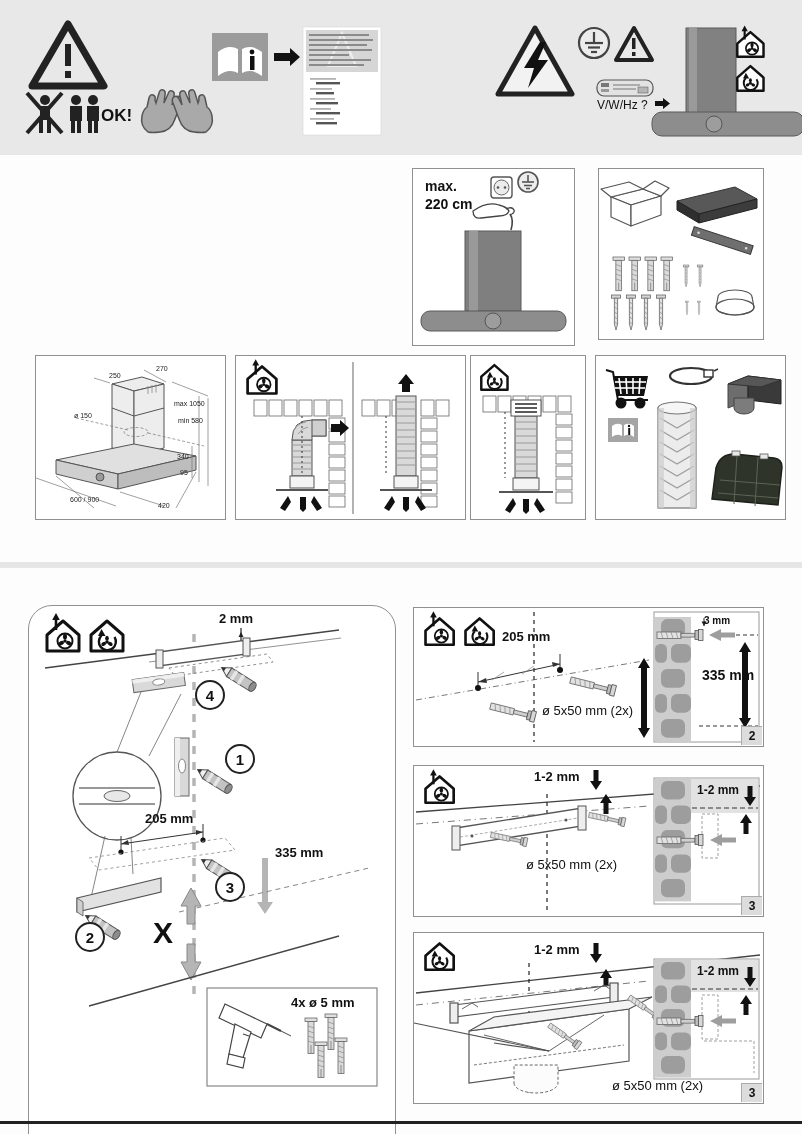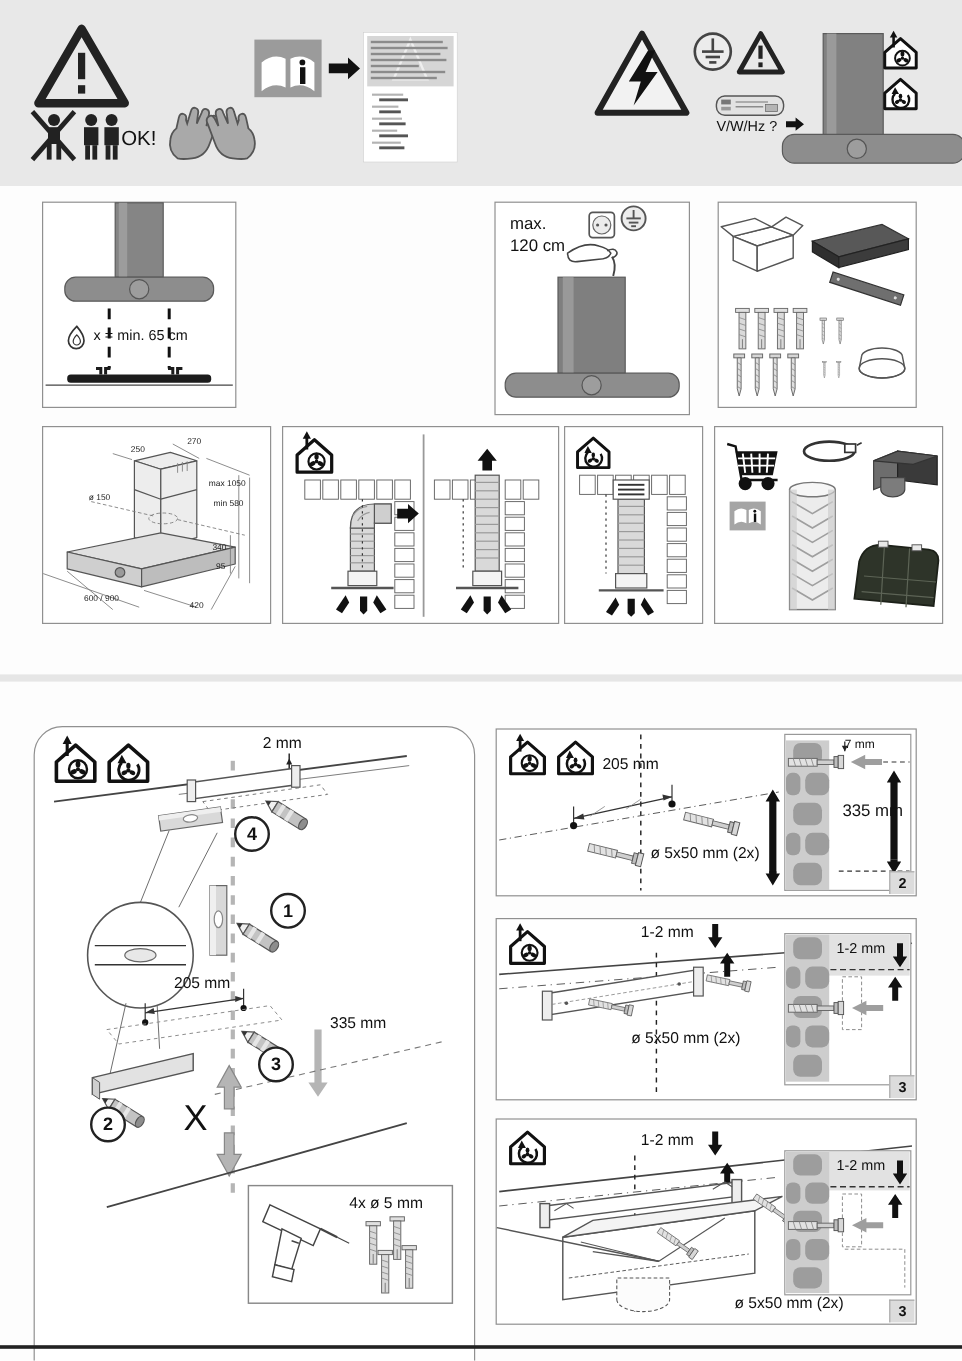--- a/index.html
+++ b/index.html
@@ -2,21 +2,21 @@
 <html><head>
 <meta charset="utf-8">
 <style>
   html,body{margin:0;padding:0;background:#fff;}
   .page{position:relative;width:802px;height:1134px;background:#fdfdfd;overflow:hidden;
         font-family:"Liberation Sans",sans-serif;color:#111;}
   .band{position:absolute;left:0;top:0;width:802px;height:155px;background:#e8e8e8;}
   .divider{position:absolute;left:0;top:562px;width:802px;height:6px;background:#e6e6e6;}
   .footline{position:absolute;left:0;top:1121px;width:802px;height:3px;background:#222;}
   .panel{position:absolute;background:#fff;border:1px solid #909090;box-sizing:border-box;}
-  .lbl{position:absolute;font-weight:normal;color:#111;white-space:nowrap;line-height:1;}
+  .lbl{position:absolute;font-weight:bold;color:#111;white-space:nowrap;line-height:1;}
   .tiny{position:absolute;font-size:7px;font-weight:normal;color:#222;white-space:nowrap;line-height:1;}
   .badge{position:absolute;right:1px;bottom:1px;width:20px;height:18px;background:#dcdcdc;
          border-left:1px solid #aaa;border-top:1px solid #aaa;display:flex;align-items:center;
          justify-content:center;font-weight:bold;font-size:12px;}
   .circnum{position:absolute;width:26px;height:26px;border:2px solid #222;border-radius:50%;
            background:#fff;display:flex;align-items:center;justify-content:center;
            font-weight:bold;font-size:15px;}
   svg{position:absolute;overflow:visible;}
 </style>
 </head>
@@ -212,41 +212,20 @@
       <rect x="652" y="112" width="152" height="24" rx="10" fill="#8d8d8d" stroke="#5a5a5a"></rect>
       <circle cx="714" cy="124" r="8" fill="#9d9d9d" stroke="#555"></circle>
     </g>
     <use href="#houseB" transform="translate(734,28) scale(0.82)"></use>
     <use href="#houseC" transform="translate(734,62) scale(0.82)"></use>
   </svg>
   <div class="lbl" style="left:101px;top:107px;font-size:17px;">OK!</div>
   <div class="lbl" style="left:597px;top:99px;font-size:12px;font-weight:normal;">V/W/Hz ?</div>
 </div>
 
-<div class="panel" style="left:35px;top:168px;width:162px;height:172px;">
-  <svg width="160" height="170">
-    <rect x="60" y="0" width="40" height="62" fill="#858585" stroke="#5a5a5a"></rect>
-    <rect x="63" y="0" width="7" height="62" fill="#9c9c9c"></rect>
-    <rect x="18" y="62" width="124" height="20" rx="9" fill="#8d8d8d" stroke="#5a5a5a"></rect>
-    <circle cx="80" cy="72" r="8" fill="#9d9d9d" stroke="#555"></circle>
-    <line x1="55" y1="88" x2="55" y2="138" stroke="#111" stroke-width="2.5" stroke-dasharray="9 7"></line>
-    <line x1="105" y1="88" x2="105" y2="138" stroke="#111" stroke-width="2.5" stroke-dasharray="9 7"></line>
-    <g>
-      <path d="M28 103 q6 7 6 12 a6.5 6.5 0 0 1 -13 0 q0 -5 7 -12z" fill="#fff" stroke="#333" stroke-width="1.4"></path>
-      <path d="M28 110 q3 3 3 5.5 a3 3 0 0 1 -6 0 q0 -2.5 3 -5.5z" fill="none" stroke="#333" stroke-width="1"></path>
-    </g>
-    <g>
-      <rect x="20" y="143" width="120" height="7" rx="3" fill="#1c1c1c"></rect>
-      <path d="M48 143 v-5 h-4 M52 143 v-5 h4" stroke="#1c1c1c" stroke-width="2.5" fill="none"></path>
-      <path d="M108 143 v-5 h-4 M112 143 v-5 h4" stroke="#1c1c1c" stroke-width="2.5" fill="none"></path>
-      <line x1="2" y1="152" x2="158" y2="152" stroke="#444" stroke-width="1"></line>
-    </g>
-  </svg>
-  <div class="lbl" style="left:42px;top:104px;font-size:12px;">x = min. 65 cm</div>
-</div>
 
 
 <div class="panel" style="left:412px;top:168px;width:163px;height:178px;">
   <svg width="161" height="170">
     <g>
       <rect x="78" y="8" width="21" height="21" rx="3" fill="#fff" stroke="#555" stroke-width="1.4"></rect>
       <circle cx="88.5" cy="18.5" r="7.5" fill="#ececec" stroke="#666" stroke-width="1"></circle>
       <circle cx="85" cy="18.5" r="1.3" fill="#555"></circle>
           <circle cx="92" cy="18.5" r="1.3" fill="#555"></circle>
     </g>
@@ -261,21 +240,21 @@
       <path d="M60 42 q14 -10 26 -6 q8 2 10 6 q-2 5 -10 5 l-18 2 q-8 1 -8 -7z"></path>
       <path d="M93 40 q6 -3 8 1 q1 3 -4 5" fill="none"></path>
       <path d="M97 45 q4 6 1 16" fill="none" stroke-width="1.6"></path>
     </g>
     <rect x="52" y="62" width="56" height="80" fill="#7f7f7f" stroke="#5a5a5a"></rect>
     <rect x="56" y="62" width="9" height="80" fill="#999"></rect>
     <rect x="8" y="142" width="145" height="20" rx="9" fill="#8d8d8d" stroke="#5a5a5a"></rect>
     <circle cx="80" cy="152" r="8" fill="#9d9d9d" stroke="#555"></circle>
   </svg>
   <div class="lbl" style="left:12px;top:10px;font-size:14px;">max.</div>
-  <div class="lbl" style="left:12px;top:28px;font-size:14px;">120 cm</div>
+  <div class="lbl" style="left:12px;top:28px;font-size:14px;">220 cm</div>
 </div>
 
 <div class="panel" style="left:598px;top:168px;width:166px;height:172px;">
   <svg width="164" height="170">
     <g fill="#fff" stroke="#555" stroke-width="1.2" stroke-linejoin="round">
       <polygon points="12,28 44,20 62,27 32,36"></polygon>
       <polygon points="12,28 12,48 32,57 32,36"></polygon>
       <polygon points="32,36 62,27 62,46 32,57"></polygon>
       <polygon points="12,28 2,20 30,13 44,20"></polygon>
       <polygon points="44,20 56,12 70,19 62,27"></polygon>
@@ -690,21 +669,21 @@
       <polygon points="290,18 287.5,13.5 292.5,13.5" fill="#222"></polygon>
       <use href="#arrL" transform="translate(295,21)"></use>
       <line x1="322" y1="27" x2="344" y2="27" stroke="#333" stroke-width="1" stroke-dasharray="4 3"></line>
       <polygon points="331,34 337,44 334,44 334,108 328,108 328,44 325,44" fill="#111"></polygon>
       <polygon points="331,120 337,110 334,110 334,108 328,108 328,110 325,110" fill="#111"></polygon>
       <line x1="285" y1="118" x2="344" y2="118" stroke="#333" stroke-width="1" stroke-dasharray="4 3"></line>
     </g>
   </svg>
   <div class="lbl" style="left:88px;top:22px;font-size:13px;">205 mm</div>
   <div class="lbl" style="left:128px;top:96px;font-size:13px;font-weight:normal;">ø 5x50 mm (2x)</div>
-  <div class="lbl" style="left:290px;top:8px;font-size:10px;">7 mm</div>
+  <div class="lbl" style="left:290px;top:8px;font-size:10px;">3 mm</div>
   <div class="lbl" style="left:288px;top:60px;font-size:14px;">335 mm</div>
   <div class="badge">2</div>
 </div>
 
 <div class="panel" style="left:413px;top:765px;width:351px;height:152px;">
   <svg width="349" height="150">
     <use href="#houseB" transform="translate(8,6) scale(0.88)"></use>
     <line x1="2" y1="46" x2="346" y2="20" stroke="#444" stroke-width="1.3"></line>
     <line x1="2" y1="58" x2="235" y2="40" stroke="#555" stroke-width="0.8" stroke-dasharray="7 4 1 4"></line>
     <polygon points="184,2 192,2 192,2 196,2" fill="none"></polygon>

